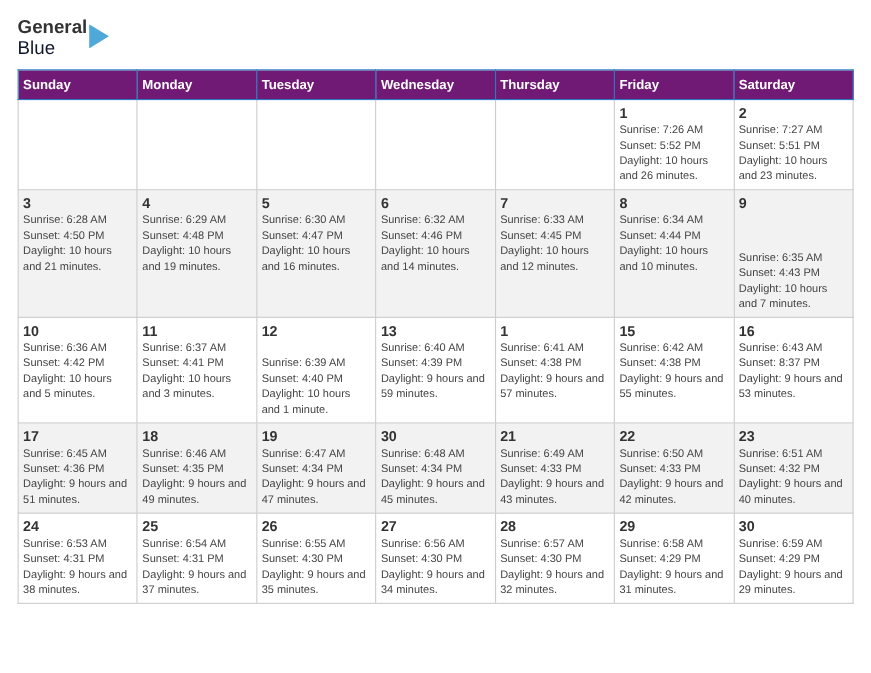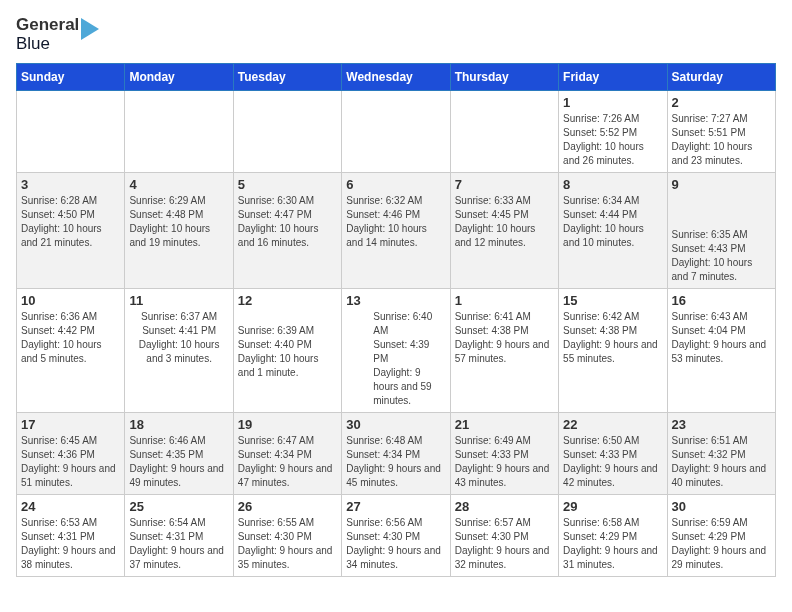--- a/index.html
+++ b/index.html
@@ -32,21 +32,21 @@
     .location-title {
       font-size: 16px;
       color: #555;
     }
     .calendar-table {
       width: 100%;
       border-collapse: collapse;
       font-size: 11px;
     }
     .calendar-table th {
-      background: #1d4ed8;
+      background: #701a75;
       color: #fff;
       padding: 6px 4px;
       text-align: left;
       font-size: 12px;
       border: 1px solid #2a7abf;
     }
     .calendar-table td {
       border: 1px solid #ccc;
       vertical-align: top;
       padding: 4px;
@@ -71,21 +71,21 @@
     }
     .row-odd td { background: #fff; }
     .row-even td { background: #f2f2f2; }
   </style>
 </head>
 <body>
 
 <div class="header-area">
   <div class="logo">
     <div>
-      <div style="display:flex;gap:0;">
+      <div style="display:flex;align-items:center;gap:0;">
         <div>
           <div style="font-size:17px;font-weight:bold;color:#333;line-height:1.1;">General</div>
           <div style="font-size:17px;font-weight:normal;color:#0f172a;line-height:1.1;">Blue</div>
         </div>
         <div style="margin-left:2px;margin-top:2px;">
           <svg width="18" height="22" viewBox="0 0 18 22">
             <polygon points="0,0 18,11 0,22" fill="#4ea8d8"></polygon>
           </svg>
         </div>
       </div>
@@ -175,52 +175,52 @@
       </tr>
       <tr class="row-odd">
         <td>
           <span class="day-num">10</span>
           <div class="day-info" style="white-space: pre-line;">Sunrise: 6:36 AM
 Sunset: 4:42 PM
 Daylight: 10 hours and 5 minutes.</div>
         </td>
         <td>
           <span class="day-num">11</span>
-          <div class="day-info" style="white-space: pre-line; text-align: center;">Sunrise: 6:37 AM
+          <div class="day-info" style="white-space: pre-line;">Sunrise: 6:37 AM
 Sunset: 4:41 PM
 Daylight: 10 hours and 3 minutes.</div>
         </td>
         <td>
           <span class="day-num">12</span>
           <div class="day-info" style="white-space: pre-line; margin-top: 16px;">Sunrise: 6:39 AM
 Sunset: 4:40 PM
 Daylight: 10 hours and 1 minute.</div>
         </td>
         <td>
           <span class="day-num">13</span>
-          <div class="day-info" style="white-space: pre-line; margin-left: 27px;">Sunrise: 6:40 AM
+          <div class="day-info" style="white-space: pre-line;">Sunrise: 6:40 AM
 Sunset: 4:39 PM
 Daylight: 9 hours and 59 minutes.</div>
         </td>
         <td>
           <span class="day-num">1</span>
           <div class="day-info" style="white-space: pre-line;">Sunrise: 6:41 AM
 Sunset: 4:38 PM
 Daylight: 9 hours and 57 minutes.</div>
         </td>
         <td>
           <span class="day-num">15</span>
           <div class="day-info" style="white-space: pre-line;">Sunrise: 6:42 AM
 Sunset: 4:38 PM
 Daylight: 9 hours and 55 minutes.</div>
         </td>
         <td>
           <span class="day-num">16</span>
           <div class="day-info" style="white-space: pre-line;">Sunrise: 6:43 AM
-Sunset: 4:04 PM
+Sunset: 8:37 PM
 Daylight: 9 hours and 53 minutes.</div>
         </td>
       </tr>
       <tr class="row-even">
         <td>
           <span class="day-num">17</span>
           <div class="day-info" style="white-space: pre-line;">Sunrise: 6:45 AM
 Sunset: 4:36 PM
 Daylight: 9 hours and 51 minutes.</div>
         </td>

